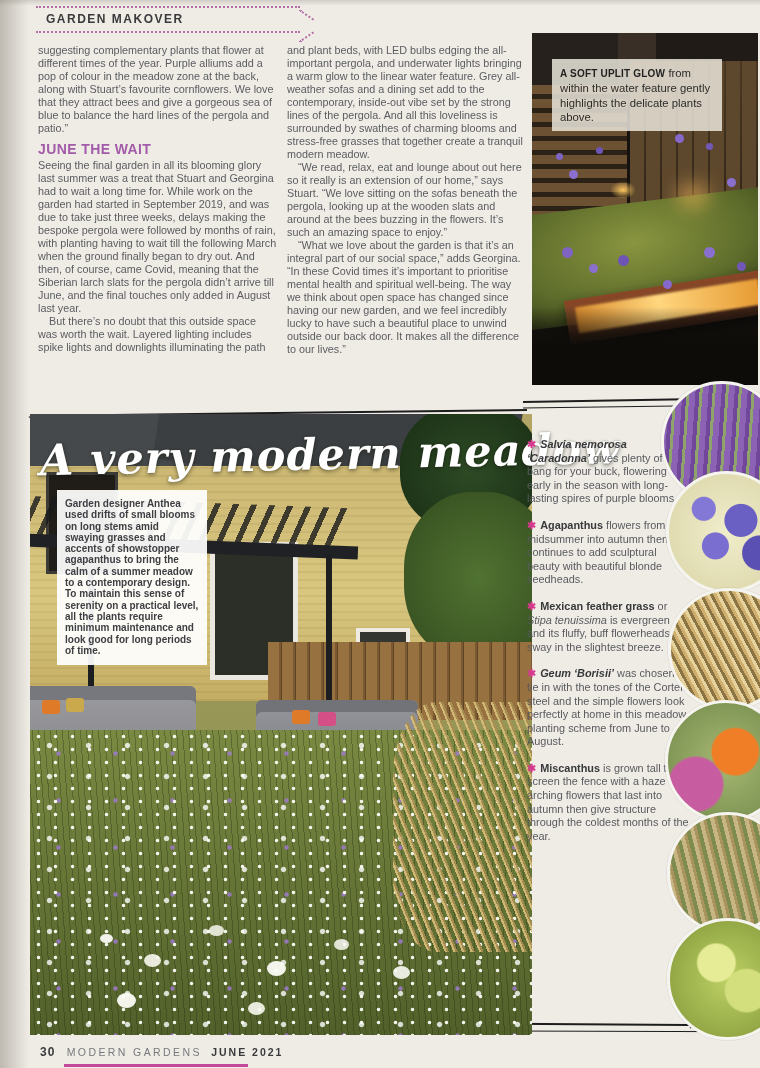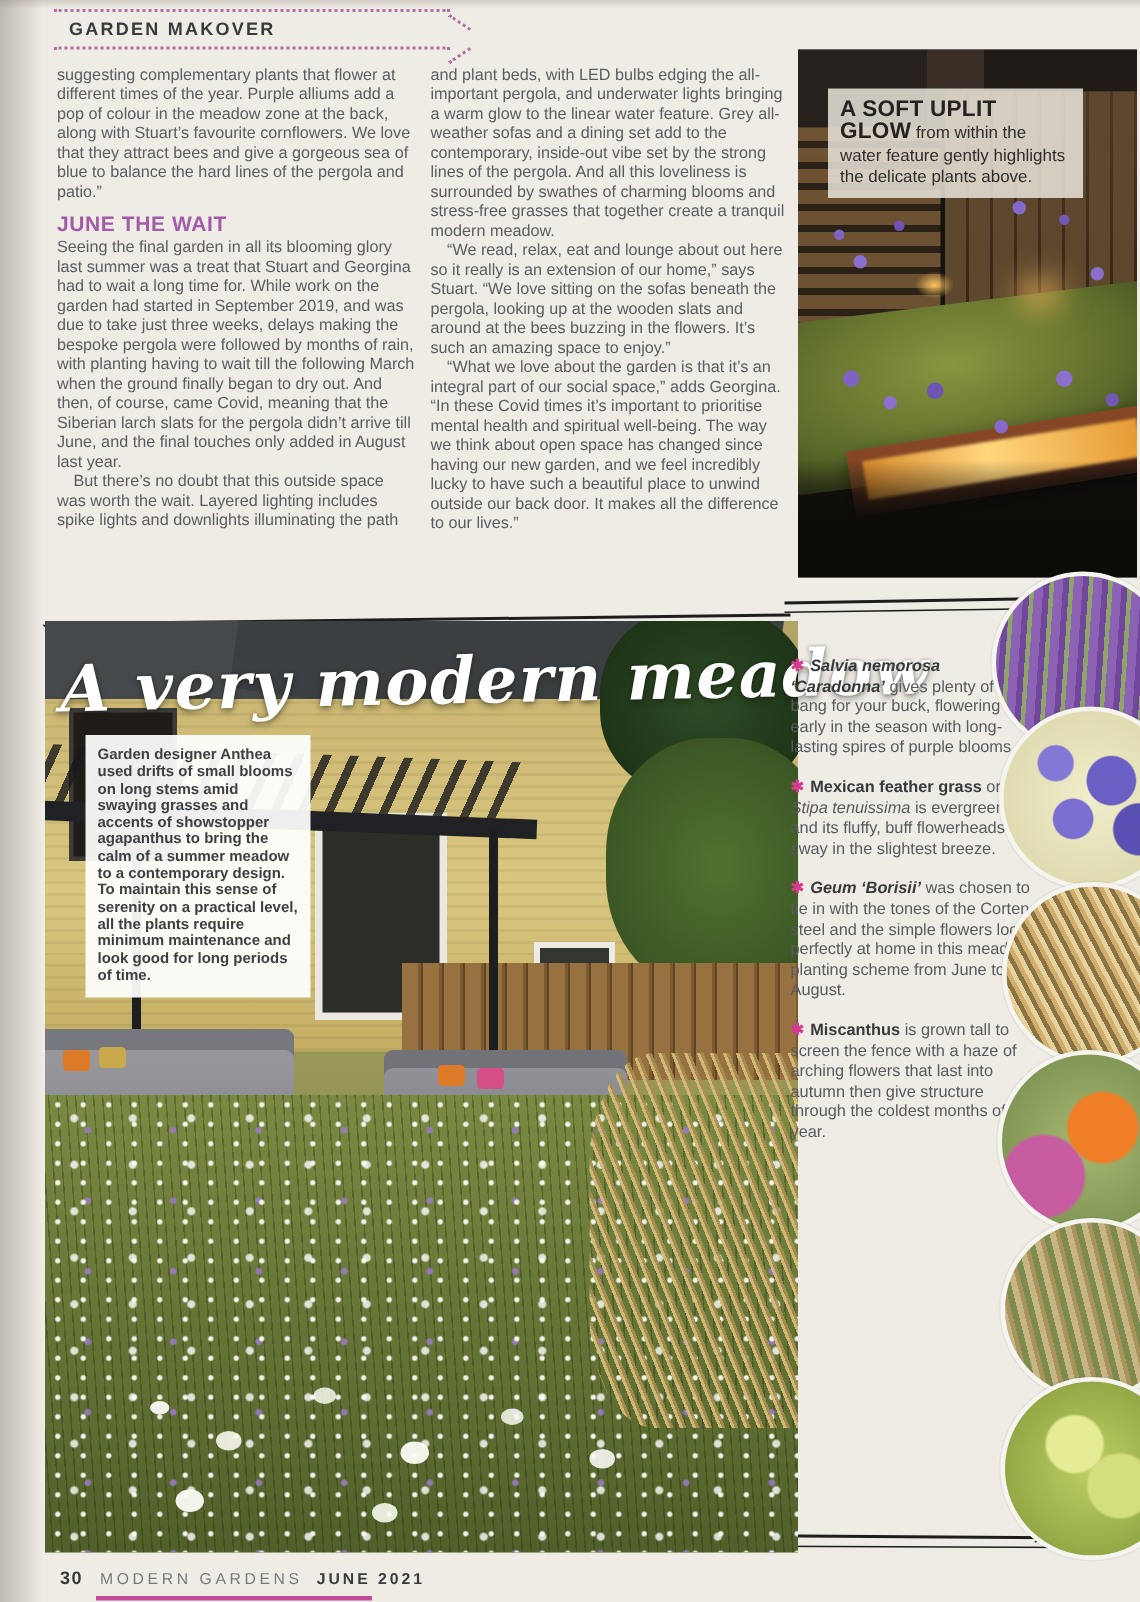--- a/index.html
+++ b/index.html
@@ -42,21 +42,21 @@
   .pt-dark{position:absolute;left:0;bottom:0;width:100%;height:78px;
         background:linear-gradient(rgba(14,12,9,0),#0e0c09 55%);}
   .pt-blooms{position:absolute;left:24px;top:120px;width:7px;height:7px;border-radius:50%;background:#7e63c2;
         box-shadow:14px 18px 0 1px #8a6fce,40px -6px 0 0 #6e54b4,120px -18px 0 1px #8668cb,150px -10px 0 0 #7157b6,
         172px 26px 0 1px #8a6fce,8px 96px 0 2px #7e63c2,34px 112px 0 1px #8a6fce,64px 104px 0 2px #6e54b4,
         150px 96px 0 2px #8a6fce,182px 110px 0 1px #7157b6,108px 128px 0 1px #8668cb;filter:blur(.4px);}
   .pt-uplight{position:absolute;left:78px;top:148px;width:26px;height:18px;border-radius:50%;
         background:radial-gradient(#f7c15d,rgba(247,193,93,0) 70%);box-shadow:70px 6px 18px 4px rgba(240,180,90,.55);}
   .caption{position:absolute;left:20px;top:26px;width:154px;background:rgba(233,229,219,.85);
         padding:7px 8px;color:#2d2c2a;font-size:11.3px;line-height:14.3px;}
-  .caption .cb{font-weight:bold;font-size:15px;letter-spacing:.2px;color:#232220;}
+  .caption .cb{font-weight:bold;font-size:10px;letter-spacing:.2px;color:#232220;}
 
   
   .sk{position:absolute;background:#1d1d1d;height:2px;}
   .sk.thin{height:1.4px;}
 
   
   .fp{position:absolute;left:30px;top:414px;width:502px;height:621px;overflow:hidden;
         background:linear-gradient(#b3a565,#7a8748);}
   .fp-roofL{position:absolute;left:-50px;top:-36px;width:310px;height:106px;background:#46494c;transform:rotate(-12deg);}
   .fp-roofM{position:absolute;left:130px;top:-58px;width:360px;height:128px;background:#3c3f42;transform:rotate(8deg);}
@@ -219,20 +219,23 @@
 
   <div class="feature-title">A very modern meadow</div>
 
   <div class="intro-box">Garden designer Anthea used drifts of small blooms on long stems amid swaying grasses and accents of showstopper agapanthus to bring the calm of a summer meadow to a contemporary design. To maintain this sense of serenity on a practical level, all the plants require minimum maintenance and look good for long periods of time.</div>
 
   <div class="sidebar">
     <div class="plant">
       <span class="bullet">✱</span><span class="pname it">Salvia nemorosa ‘Caradonna’</span><span> gives plenty of bang for your buck, flowering early in the season with long-lasting spires of purple blooms.</span>
     </div>
     <div class="plant">
+      <span class="bullet">✱</span><span class="pname">Agapanthus</span><span> flowers from midsummer into autumn then continues to add sculptural beauty with beautiful blonde seedheads.</span>
+    </div>
+    <div class="plant">
       <span class="bullet">✱</span><span class="pname">Mexican feather grass</span><span> or </span><span class="pitalic">Stipa tenuissima</span><span> is evergreen and its fluffy, buff flowerheads sway in the slightest breeze.</span>
     </div>
     <div class="plant">
       <span class="bullet">✱</span><span class="pname it">Geum ‘Borisii’</span><span> was chosen to tie in with the tones of the Corten steel and the simple flowers look perfectly at home in this meadow planting scheme from June to August.</span>
     </div>
     <div class="plant">
       <span class="bullet">✱</span><span class="pname">Miscanthus</span><span> is grown tall to screen the fence with a haze of arching flowers that last into autumn then give structure through the coldest months of the year.</span>
     </div>
   </div>
 

